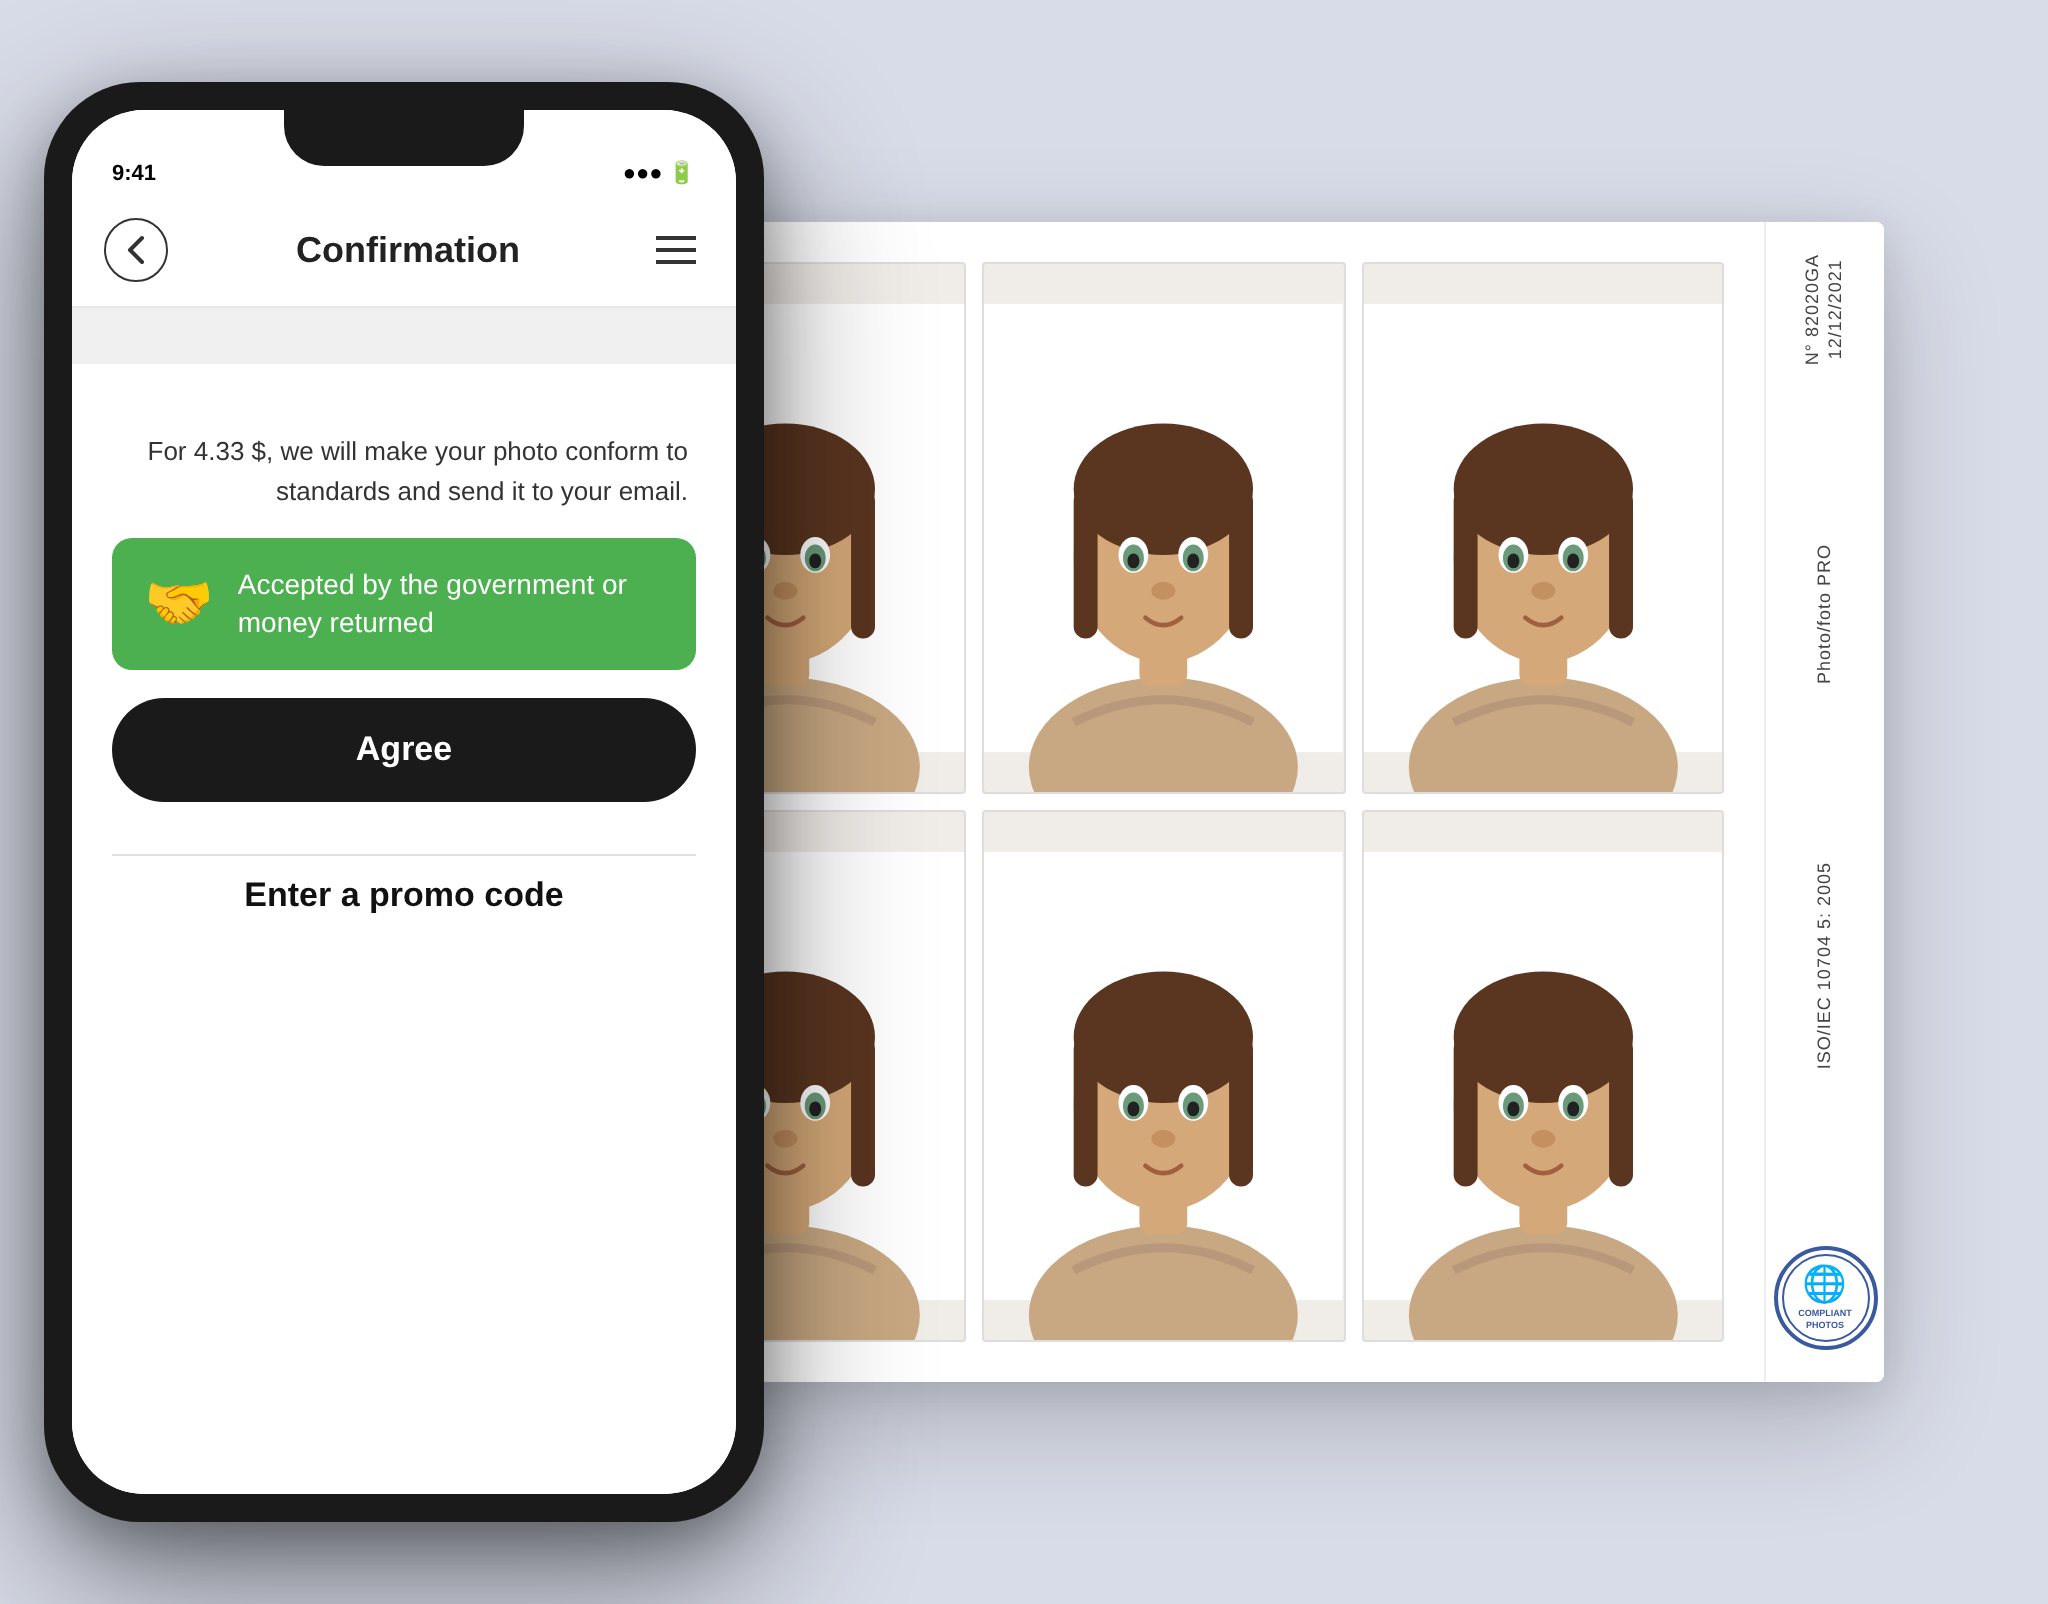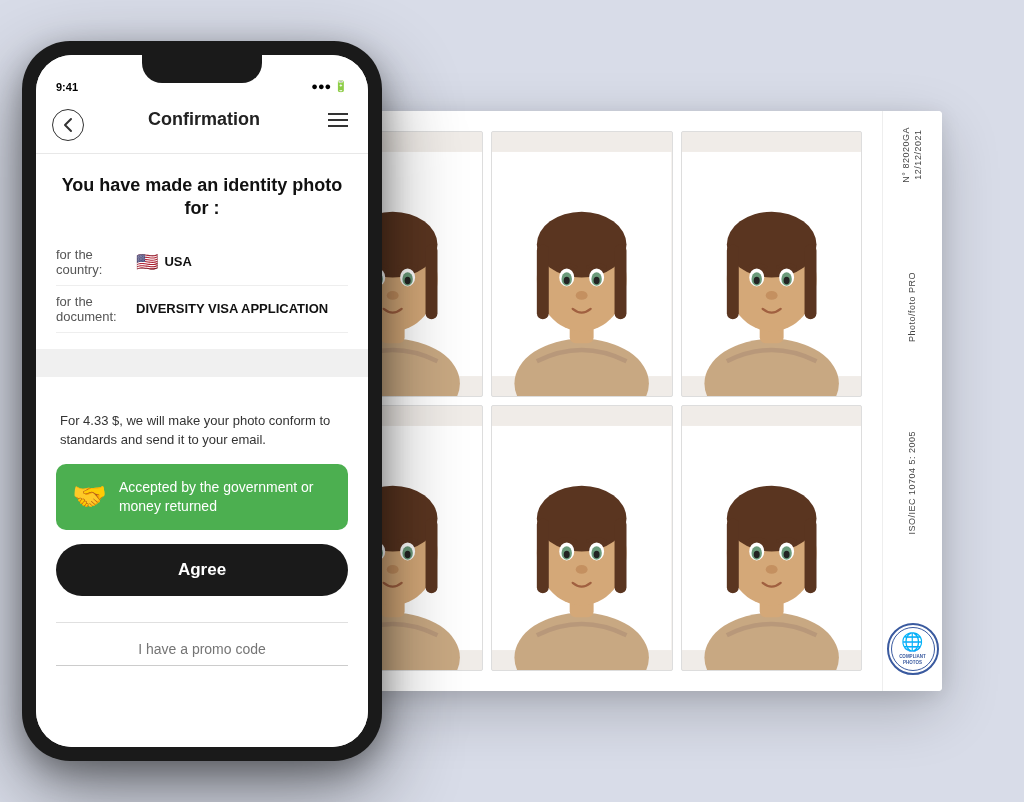--- a/index.html
+++ b/index.html
@@ -71,20 +71,21 @@
       font-size: 11px;
       font-weight: 600;
       gap: 23px;
     }
 
     
     .nav-bar {
       background: white;
       padding: 10px 16px 12px;
       display: flex;
+      align-items: center;
       justify-content: space-between;
       border-bottom: 1px solid #e8e8e8;
       gap: 22px;
     }
 
     .nav-back {
       width: 32px;
       height: 32px;
       border: 1.5px solid #333;
       border-radius: 50%;
@@ -165,21 +166,21 @@
       gap: 6px;
     }
 
     .flag-emoji {
       font-size: 18px;
     }
 
     .description-text {
       font-size: 13px;
       color: #333;
-      text-align: left;
+      text-align: right;
       line-height: 1.5;
       padding: 14px 4px;
     }
 
     
     .guarantee-banner {
       background: #4caf50;
       border-radius: 10px;
       margin: 0 0 14px;
       padding: 14px 16px;
@@ -353,56 +354,40 @@
         <span class="nav-title">Confirmation</span>
         <div class="nav-menu">
           <span></span>
           <span></span>
           <span></span>
         </div>
       </div>
 
       <div class="screen-content">
 
-        <div class="section-white">
-          <div class="main-title">You have made an identity photo for :</div>
-
-          <div class="info-row">
-            <span class="info-label">for the country:</span>
-            <span class="info-value">
-              <span class="flag-emoji">🇺🇸</span>
-              <span>USA</span>
-            </span>
-          </div>
-
-          <div class="info-row">
-            <span class="info-label">for the document:</span>
-            <span class="info-value">DIVERSITY VISA APPLICATION</span>
-          </div>
-        </div>
 
         <div class="section-gray"></div>
 
         <div class="section-white">
           <div class="description-text">For 4.33 $, we will make your photo conform to standards and send it to your email.</div>
 
           
           <div class="guarantee-banner">
             <span class="handshake-icon">🤝</span>
             <span class="guarantee-text">Accepted by the government or money returned</span>
           </div>
 
           
           <button class="agree-btn">Agree</button>
 
           <div class="divider"></div>
 
           
           <div>
-            <input class="promo-input" type="text" placeholder="I have a promo code" style="">
+            <div class="promo-title">Enter a promo code</div>
           </div>
         </div>
 
       </div>
     </div>
   </div>
 
   <div class="photo-sheet">
     <div class="photos-grid">
 

